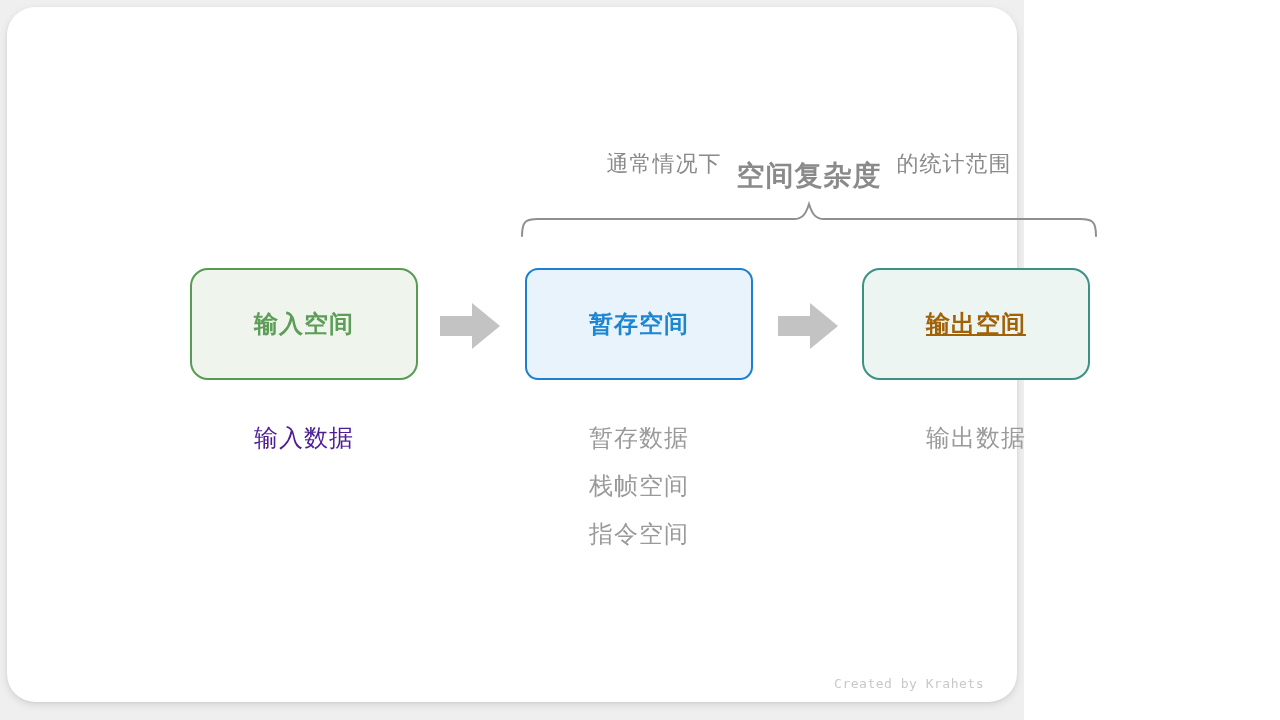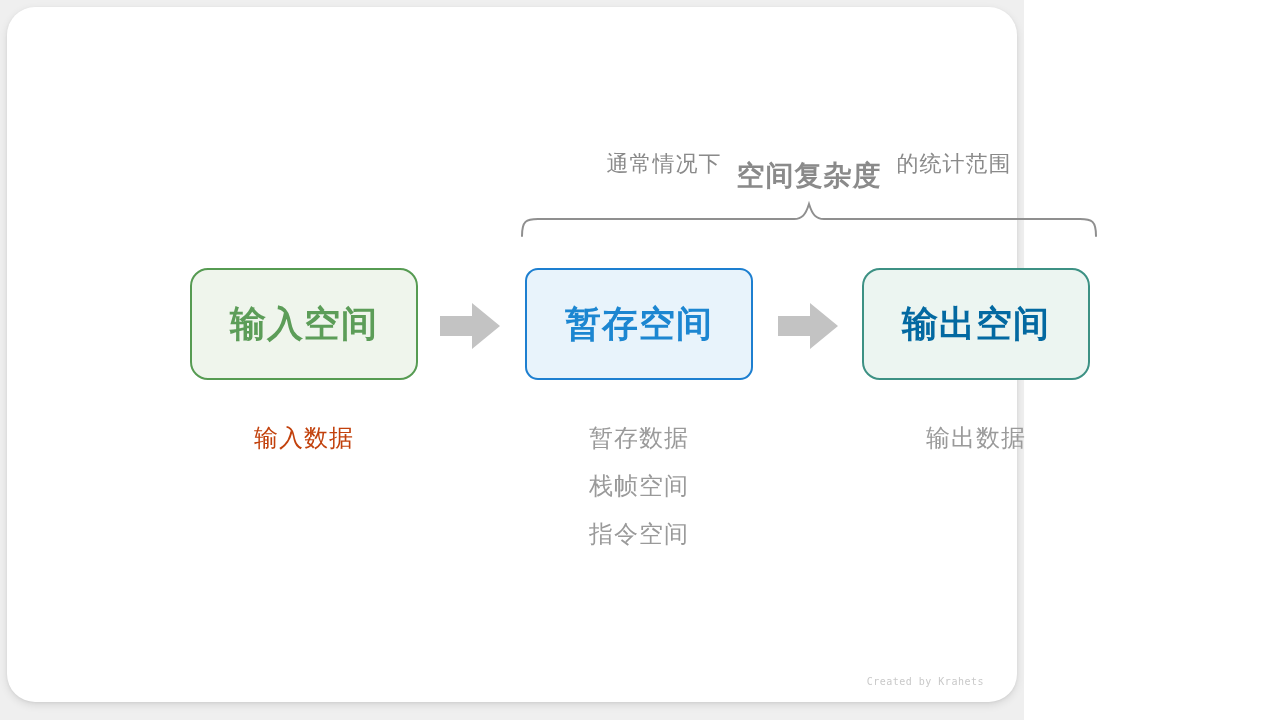--- a/index.html
+++ b/index.html
@@ -43,21 +43,21 @@
 
   .box {
     position: absolute;
     top: 268px;
     width: 228px; height: 112px;
     border: 2px solid;
     border-radius: 18px;
     display: flex;
     align-items: center;
     justify-content: center;
-    font-size: 36px;
+    font-size: 24px;
     font-weight: bold;
     letter-spacing: 1px;
   }
   .box1 { left: 190px; }
   .box2 { left: 525px; }
   .box3 { left: 862px; }
 
   .arrow {
     position: absolute;
     top: 301px;
@@ -75,21 +75,21 @@
     letter-spacing: 1px;
   }
   .note1 { left: 190px; }
   .note2 { left: 525px; }
   .note3 { left: 862px; }
 
   .credit {
     position: absolute;
     right: 40px; top: 676px;
     font-family: "DejaVu Sans Mono", monospace;
-    font-size: 10px;
+    font-size: 13px;
     letter-spacing: 0.5px;
   }
 </style>
 </head>
 <body>
 
 <div class="page" style="background: rgb(239, 239, 239);">
 
   <div class="card" style="background: rgb(255, 255, 255);"></div>
 
@@ -112,25 +112,25 @@
   </svg>
 
   <div class="box box2" style="color: rgb(28, 134, 209); border-color: rgb(29, 127, 208); background: rgb(232, 243, 251); border-radius: 13px;">
     <span>暂存空间</span>
   </div>
 
   <svg class="arrow arrow2" width="60" height="50" viewBox="0 0 60 50">
     <polygon points="0,15 32,15 32,2 60,25 32,48 32,35 0,35" style="fill: rgb(195, 195, 195);"></polygon>
   </svg>
 
-  <div class="box box3" style="color: #0369a1; border-color: rgb(61, 145, 132); background: rgb(236, 245, 241);">
+  <div class="box box3" style="color: #a16207; border-color: rgb(61, 145, 132); background: rgb(236, 245, 241); text-decoration: underline;">
     <span>输出空间</span>
   </div>
 
-  <div class="note note1" style="color: #c2410c;">输入数据</div>
+  <div class="note note1" style="color: #4c1d95;">输入数据</div>
 
   <div class="note note3" style="color: rgb(154, 154, 154);">输出数据</div>
 
   <div class="note note2" style="color: rgb(154, 154, 154);">
     <div>暂存数据</div>
     <div>栈帧空间</div>
     <div>指令空间</div>
   </div>
 
   <div class="credit" style="color: rgb(201, 201, 201);">Created by Krahets</div>

